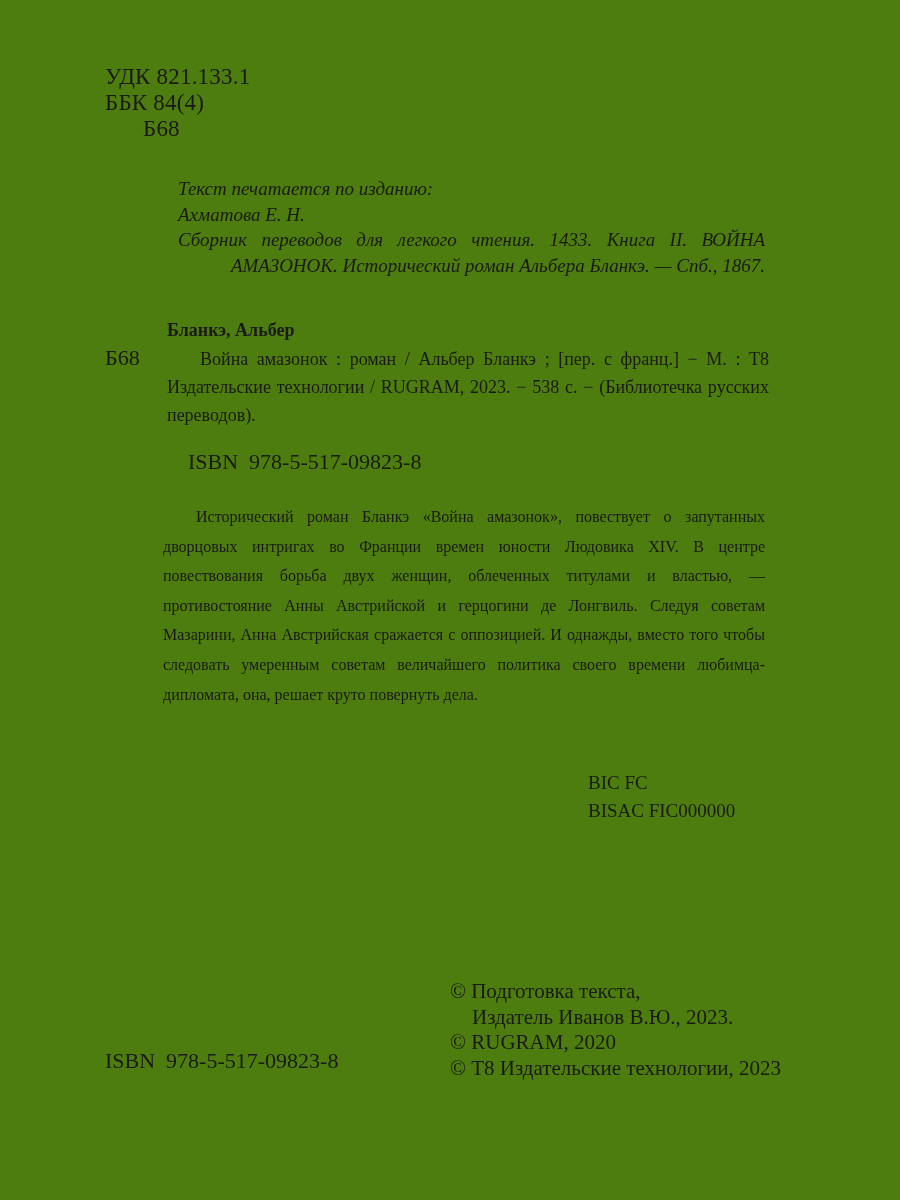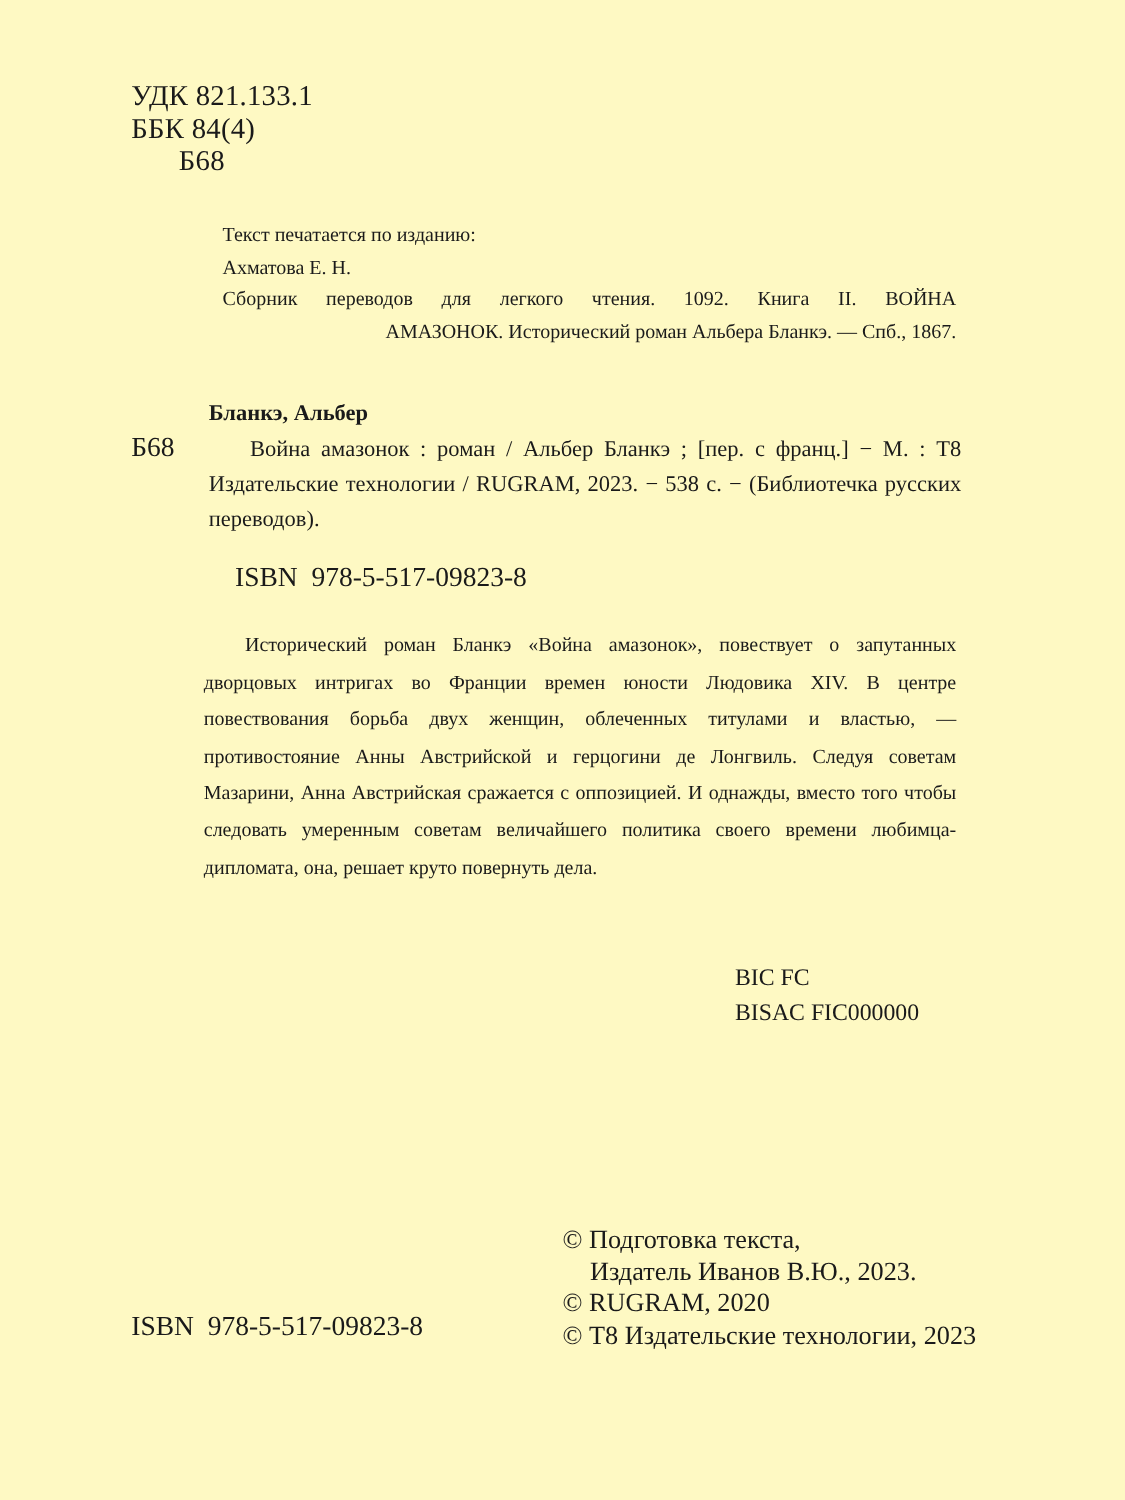--- a/index.html
+++ b/index.html
@@ -4,21 +4,21 @@
 <style>
   html, body {
     margin: 0;
     padding: 0;
     background: #ffffff;
   }
   .page {
     position: relative;
     width: 900px;
     height: 1200px;
-    background: #fef9c3;
+    background: #4d7c0f;
     color: #1a1a1a;
     font-family: "Liberation Serif", "DejaVu Serif", serif;
     overflow: hidden;
   }
 
   
   .classification {
     position: absolute;
     left: 105px;
     top: 64px;
@@ -32,21 +32,22 @@
   .classification .code-indent {
     padding-left: 38px;
   }
 
   
   .source-note {
     position: absolute;
     left: 163px;
     top: 176px;
     width: 602px;
-    font-size: 16px;
+    font-style: italic;
+    font-size: 19px;
     line-height: 25.5px;
     text-align: justify;
   }
   .source-note .ln {
     display: block;
     text-indent: 15px;
   }
   .source-note .ln-wrap {
     display: block;
     text-indent: 15px;
@@ -156,21 +157,21 @@
 
   <div class="classification">
     <div class="code-line">УДК 821.133.1</div>
     <div class="code-line">ББК 84(4)</div>
     <div class="code-line code-indent">Б68</div>
   </div>
 
   <div class="source-note">
     <span class="ln">Текст печатается по изданию:</span>
     <span class="ln">Ахматова Е. Н.</span>
-    <span class="ln-wrap">Сборник переводов для легкого чтения. 1092. Книга II. ВОЙНА</span>
+    <span class="ln-wrap">Сборник переводов для легкого чтения. 1433. Книга II. ВОЙНА</span>
     <span class="ln-last">АМАЗОНОК. Исторический роман Альбера Бланкэ. — Спб., 1867.</span>
   </div>
 
   <div class="biblio-marker">Б68</div>
 
   <div class="biblio">
     <span class="biblio-author">Бланкэ, Альбер</span>
     <span class="biblio-body">Война амазонок : роман / Альбер Бланкэ ; [пер. с франц.] − М. : Т8 Издательские технологии / RUGRAM, 2023. − 538 с. − (Библиотечка русских переводов).</span>
   </div>
 

